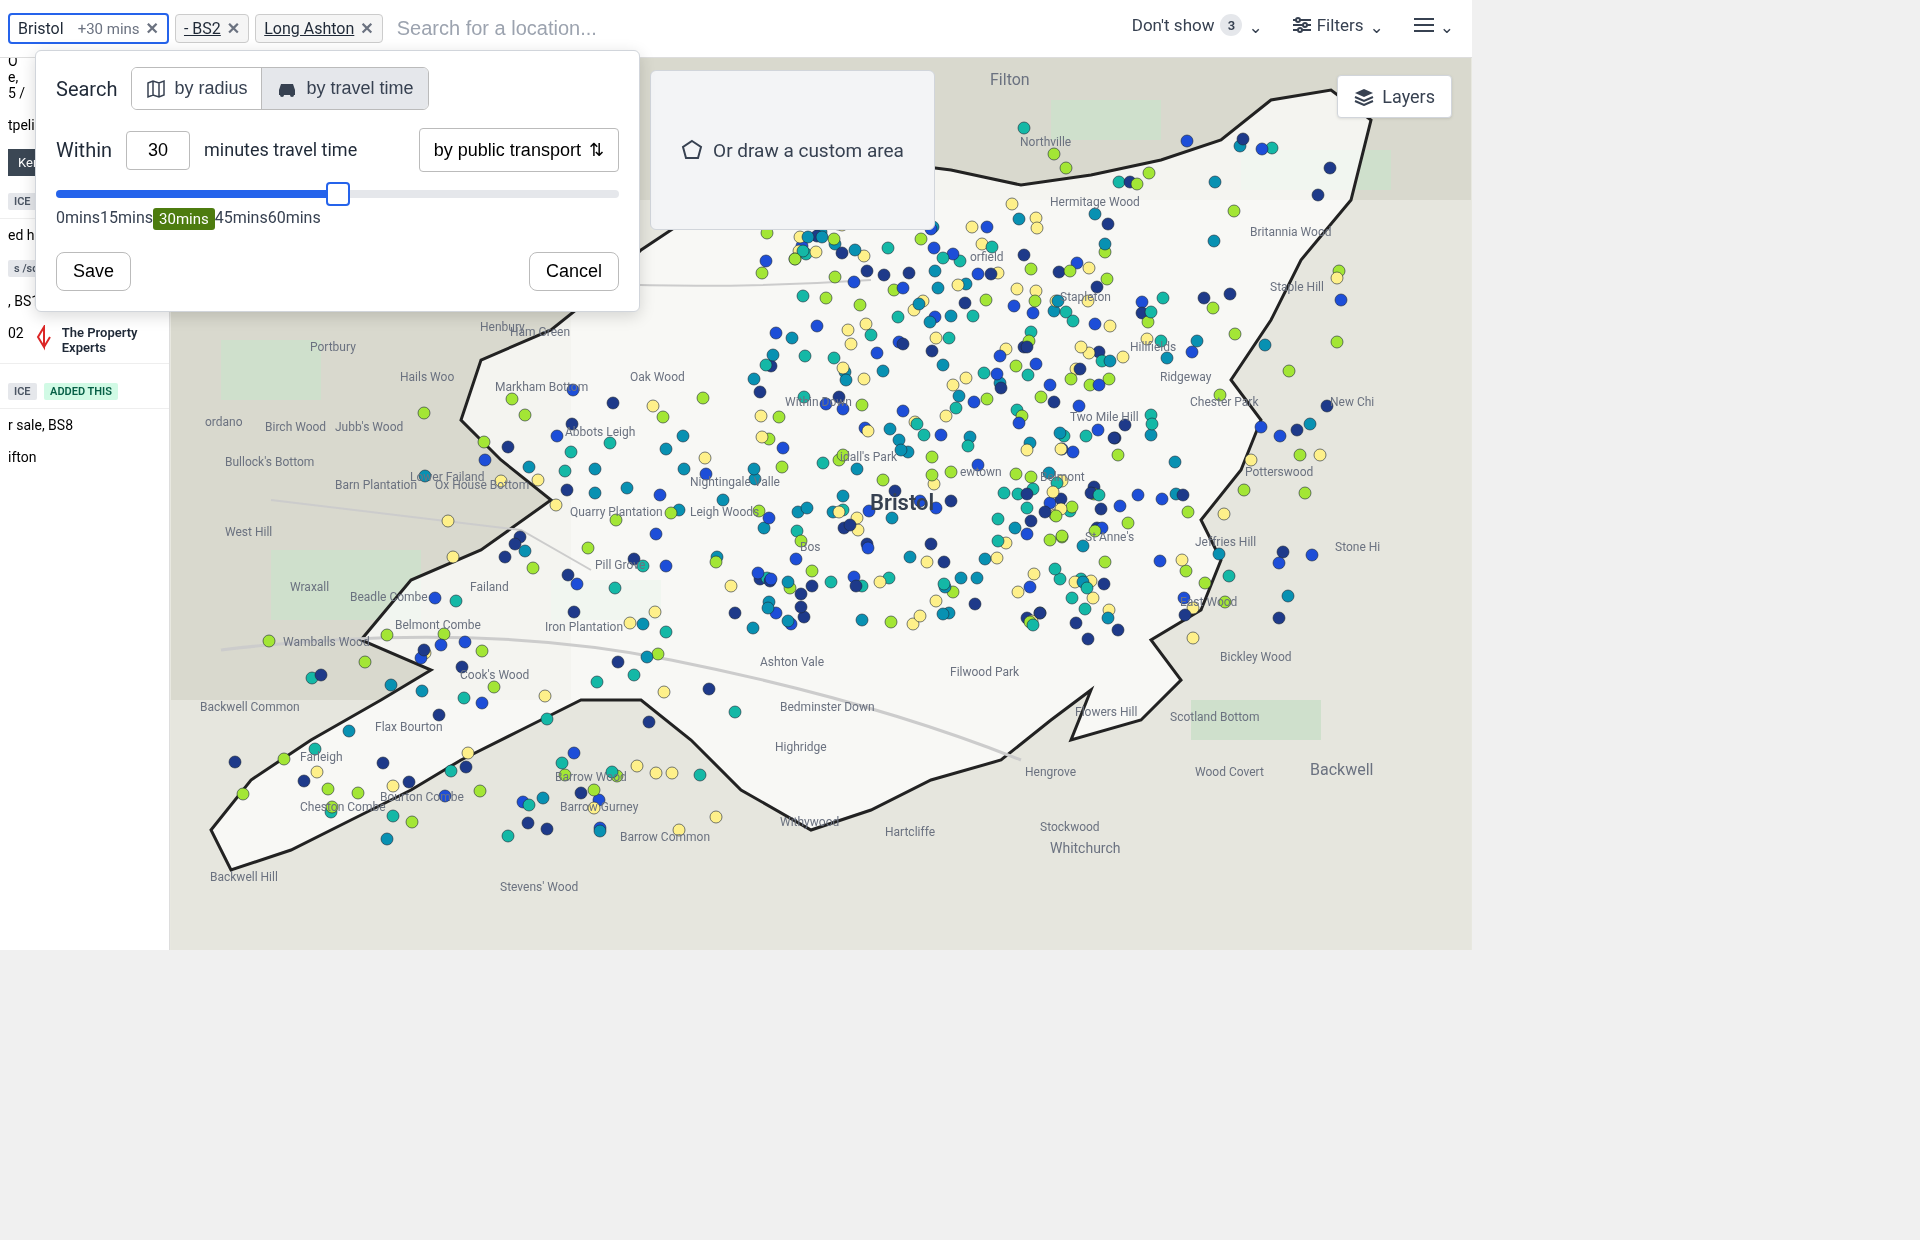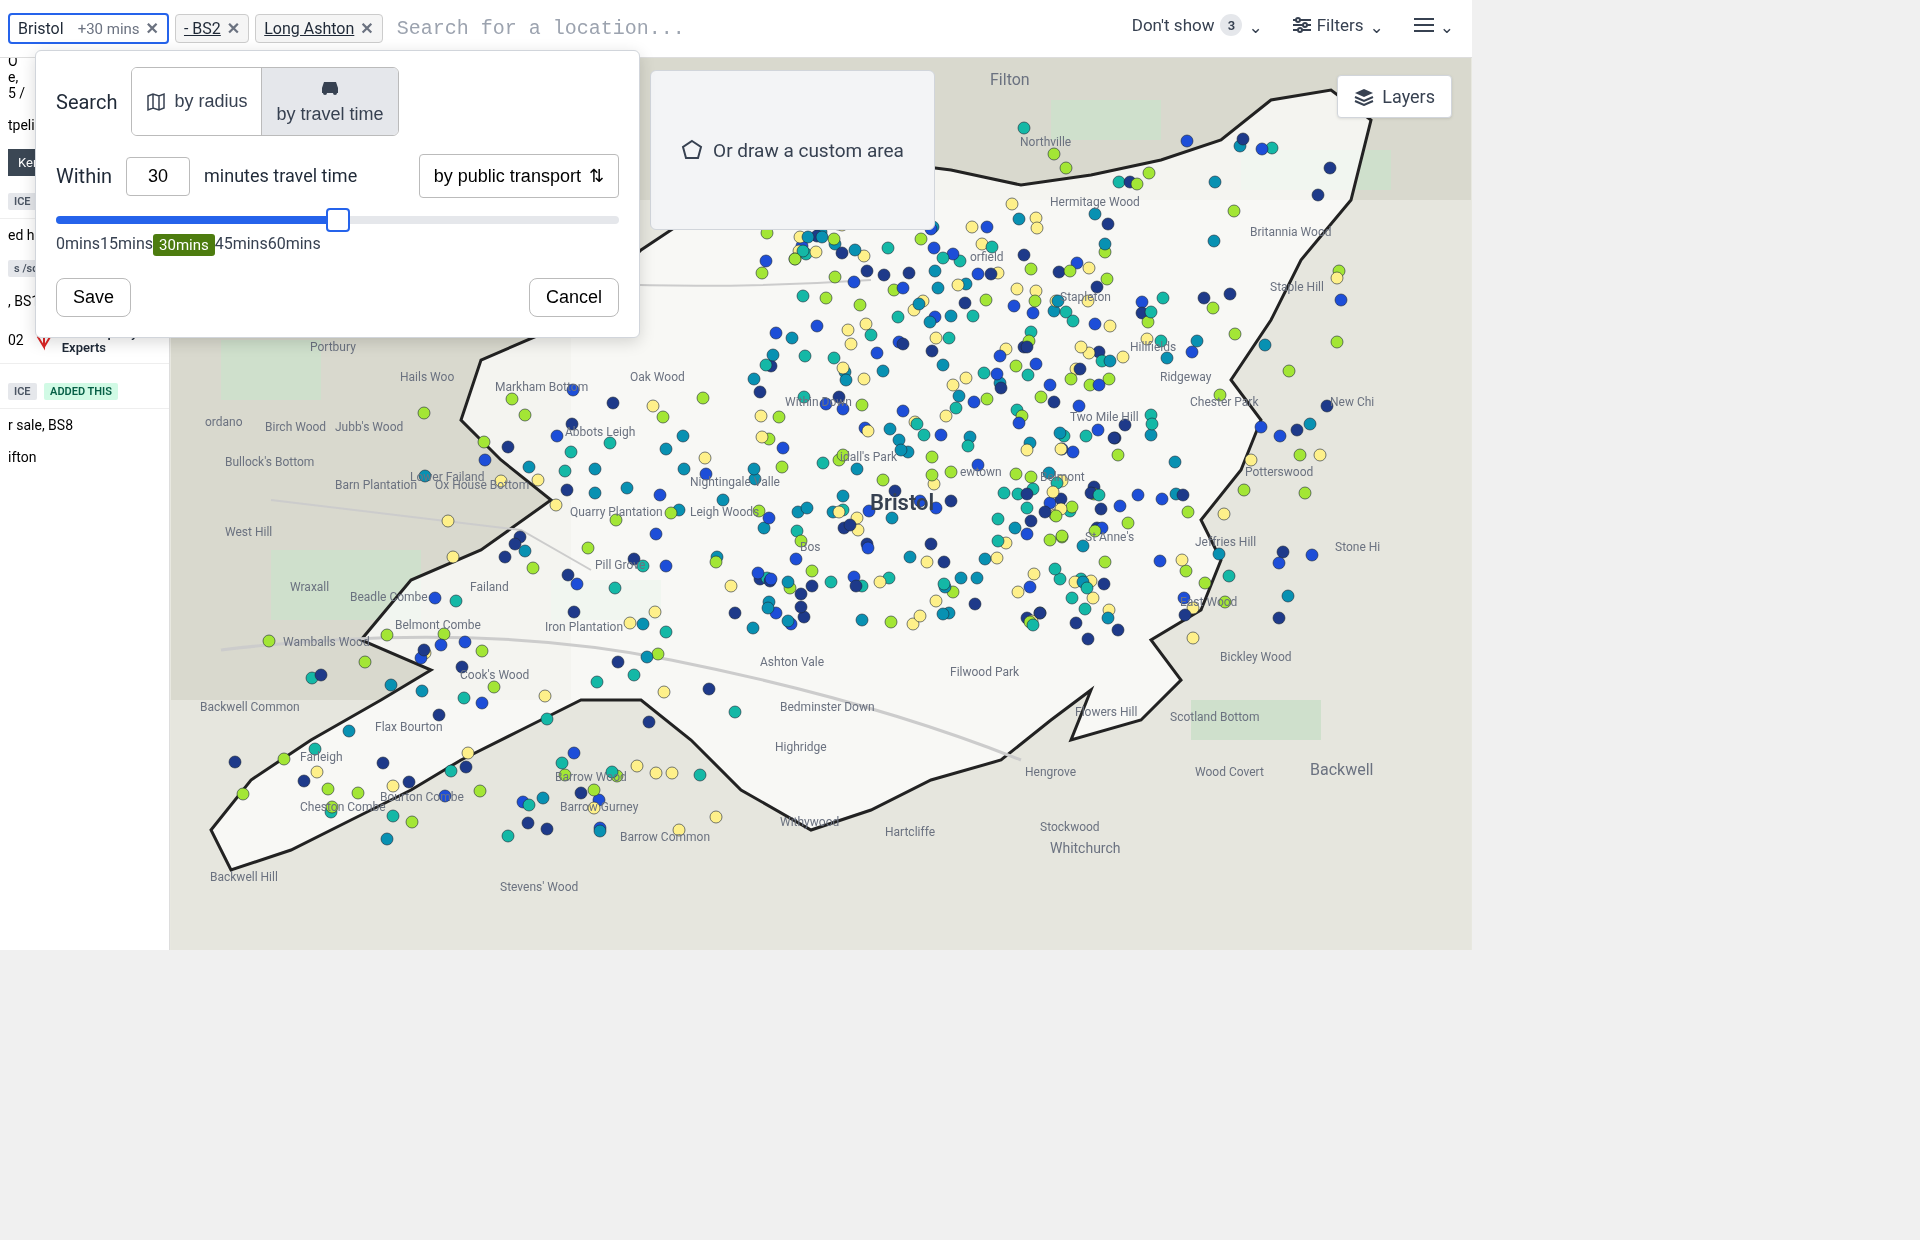--- a/index.html
+++ b/index.html
@@ -82,21 +82,20 @@
 .chip .x { color: #6b7280; font-weight: bold; cursor: pointer; }
 .chip .und { text-decoration: underline; }
 .search-input {
   border: none;
   font-size: 20px;
   color: #6d28d9;
   outline: none;
   flex: 1;
   padding: 6px;
   background: transparent;
-  font-family: Liberation Mono, monospace;
 }
 .search-input::placeholder { color: #9ca3af; }
 .topright {
   position: absolute;
   right: 8px; top: 8px;
   display: flex; gap: 10px; align-items: center;
   font-size: 17px; color: #374151;
 }
 .pill {
   display: inline-flex; align-items: center; gap: 6px;
@@ -122,21 +121,21 @@
 }
 .popover-row { display: flex; align-items: center; gap: 14px; margin-bottom: 18px; }
 .search-label { font-size: 20px; }
 .toggle-group { display: flex; border: 1px solid #bbb; border-radius: 6px; overflow: hidden; }
 .toggle-btn {
   display: flex; align-items: center; gap: 8px;
   padding: 10px 14px; font-size: 18px; color: #374151;
   background: #fff; border: none; cursor: pointer;
 }
 .toggle-btn.active { background: #e5e7eb; }
-.toggle-btn + .toggle-btn { border-left: 1px solid #bbb; flex-direction: column; }
+.toggle-btn + .toggle-btn { border-left: 1px solid #bbb; }
 .within-row { display: flex; align-items: center; gap: 14px; margin-bottom: 10px; }
 .within-row label { font-size: 20px; }
 .num-input {
   width: 64px; padding: 8px 6px; font-size: 18px; text-align: center;
   border: 1px solid #bbb; border-radius: 4px;
 }
 .mins-txt { font-size: 18px; line-height: 1.1; }
 .select-btn {
   margin-left: auto;
   display: flex; align-items: center; gap: 8px;
@@ -859,21 +858,21 @@
   </div>
   <div class="left-item">
     <span class="badge grey">ICE</span>
     <span class="badge green">ADDED</span>
   </div>
   <div class="left-item" style="border:none">ed house for</div>
   <div class="left-item" style="border:none">
     <span class="badge grey">s /sqm</span>
   </div>
   <div class="left-item" style="border:none">, BS13</div>
-  <div class="left-item" style="display:flex;gap:8px;align-items:center">
+  <div class="left-item" style="display:flex;gap:8px;align-items:flex-start">
     <span>02</span>
     <div class="propexp">
       <svg width="24" height="30" viewBox="0 0 24 30">
           <path d="M12 2 L6 12 L12 22 L12 2 Z M12 22 L18 12" fill="none" stroke="#dc2626" stroke-width="2"></path>
         </svg>
       <span>The Property Experts</span>
     </div>
   </div>
   <div class="left-item" style="margin-top:10px">
     <span class="badge grey">ICE</span>

